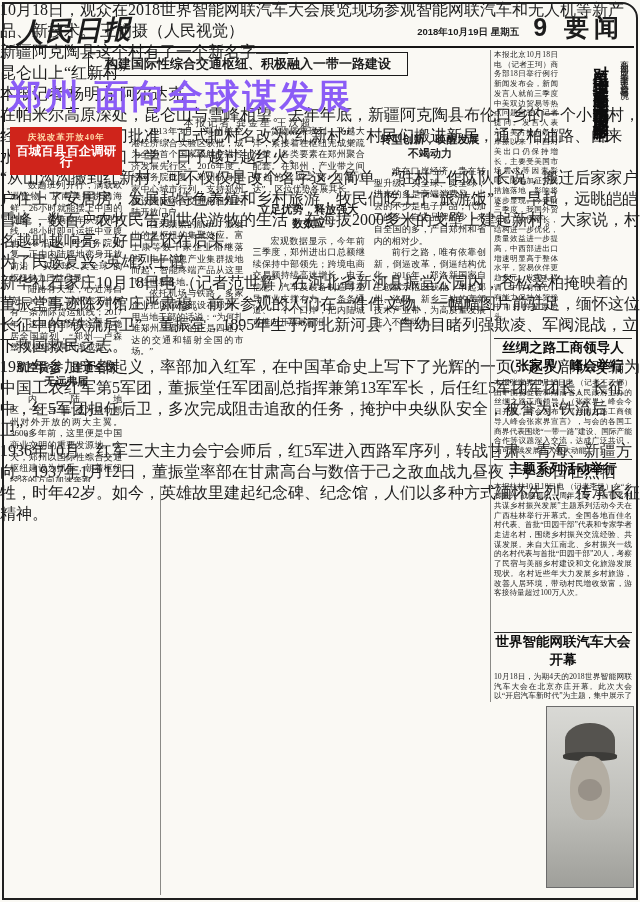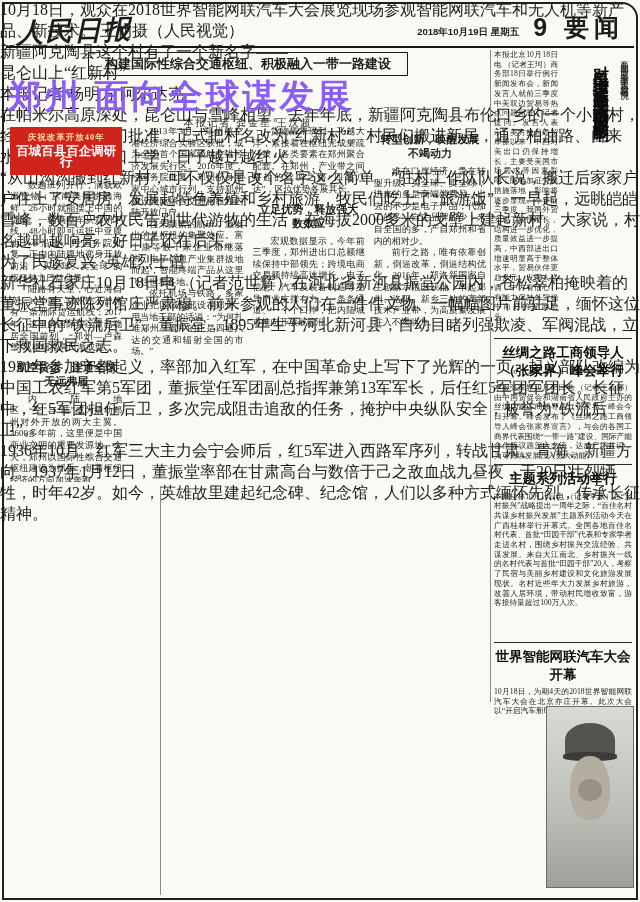--- a/index.html
+++ b/index.html
@@ -36,21 +36,21 @@
   .vdiv2{position:absolute;left:160px;top:486px;width:1px;height:409px;background:#8a8a86;}
 
   
   .sidebar{position:absolute;left:494px;top:50px;width:138px;}
   .secA{height:288px;display:flex;overflow:hidden;}
   .a-body{width:64px;font-size:7.6px;line-height:9.7px;text-align:justify;overflow:hidden;}
   .a-heads{flex:1;writing-mode:vertical-rl;padding-top:3px;overflow:hidden;}
   .a-kicker{font-size:8.5px;letter-spacing:2px;line-height:15px;}
   .a-head{font-family:"Liberation Sans",sans-serif;font-weight:800;font-size:16px;letter-spacing:3px;
           line-height:25px;margin-right:3px;color:#0d0d0d;}
-  .side-sec{border-top:1px solid #2e2e2e;padding-top:5px;overflow:hidden;}
+  .side-sec{border-top:1px solid #2e2e2e;overflow:hidden;}
   .secB{height:120px;}.secC{height:172px;}.secD{height:67px;}
   .s-head{font-family:"Liberation Sans",sans-serif;font-weight:800;font-size:13.5px;line-height:17.5px;
           text-align:center;color:#0d0d0d;}
   .s-body{font-size:7.7px;line-height:9.7px;text-align:justify;margin-top:4px;}
 
   
   .portrait{position:absolute;left:546px;top:706px;width:86px;height:180px;border:1px solid #6b6b6b;
             background:linear-gradient(180deg,#d9d9d5 0%,#bdbdb8 60%,#9f9f9a 100%);overflow:hidden;}
   .p-cap{position:absolute;top:9%;left:21%;width:58%;height:19%;background:#55534f;border-radius:50% 50% 12% 12%;}
   .p-brim{position:absolute;top:25%;left:19%;width:62%;height:5%;background:#3c3b38;border-radius:40%;}

